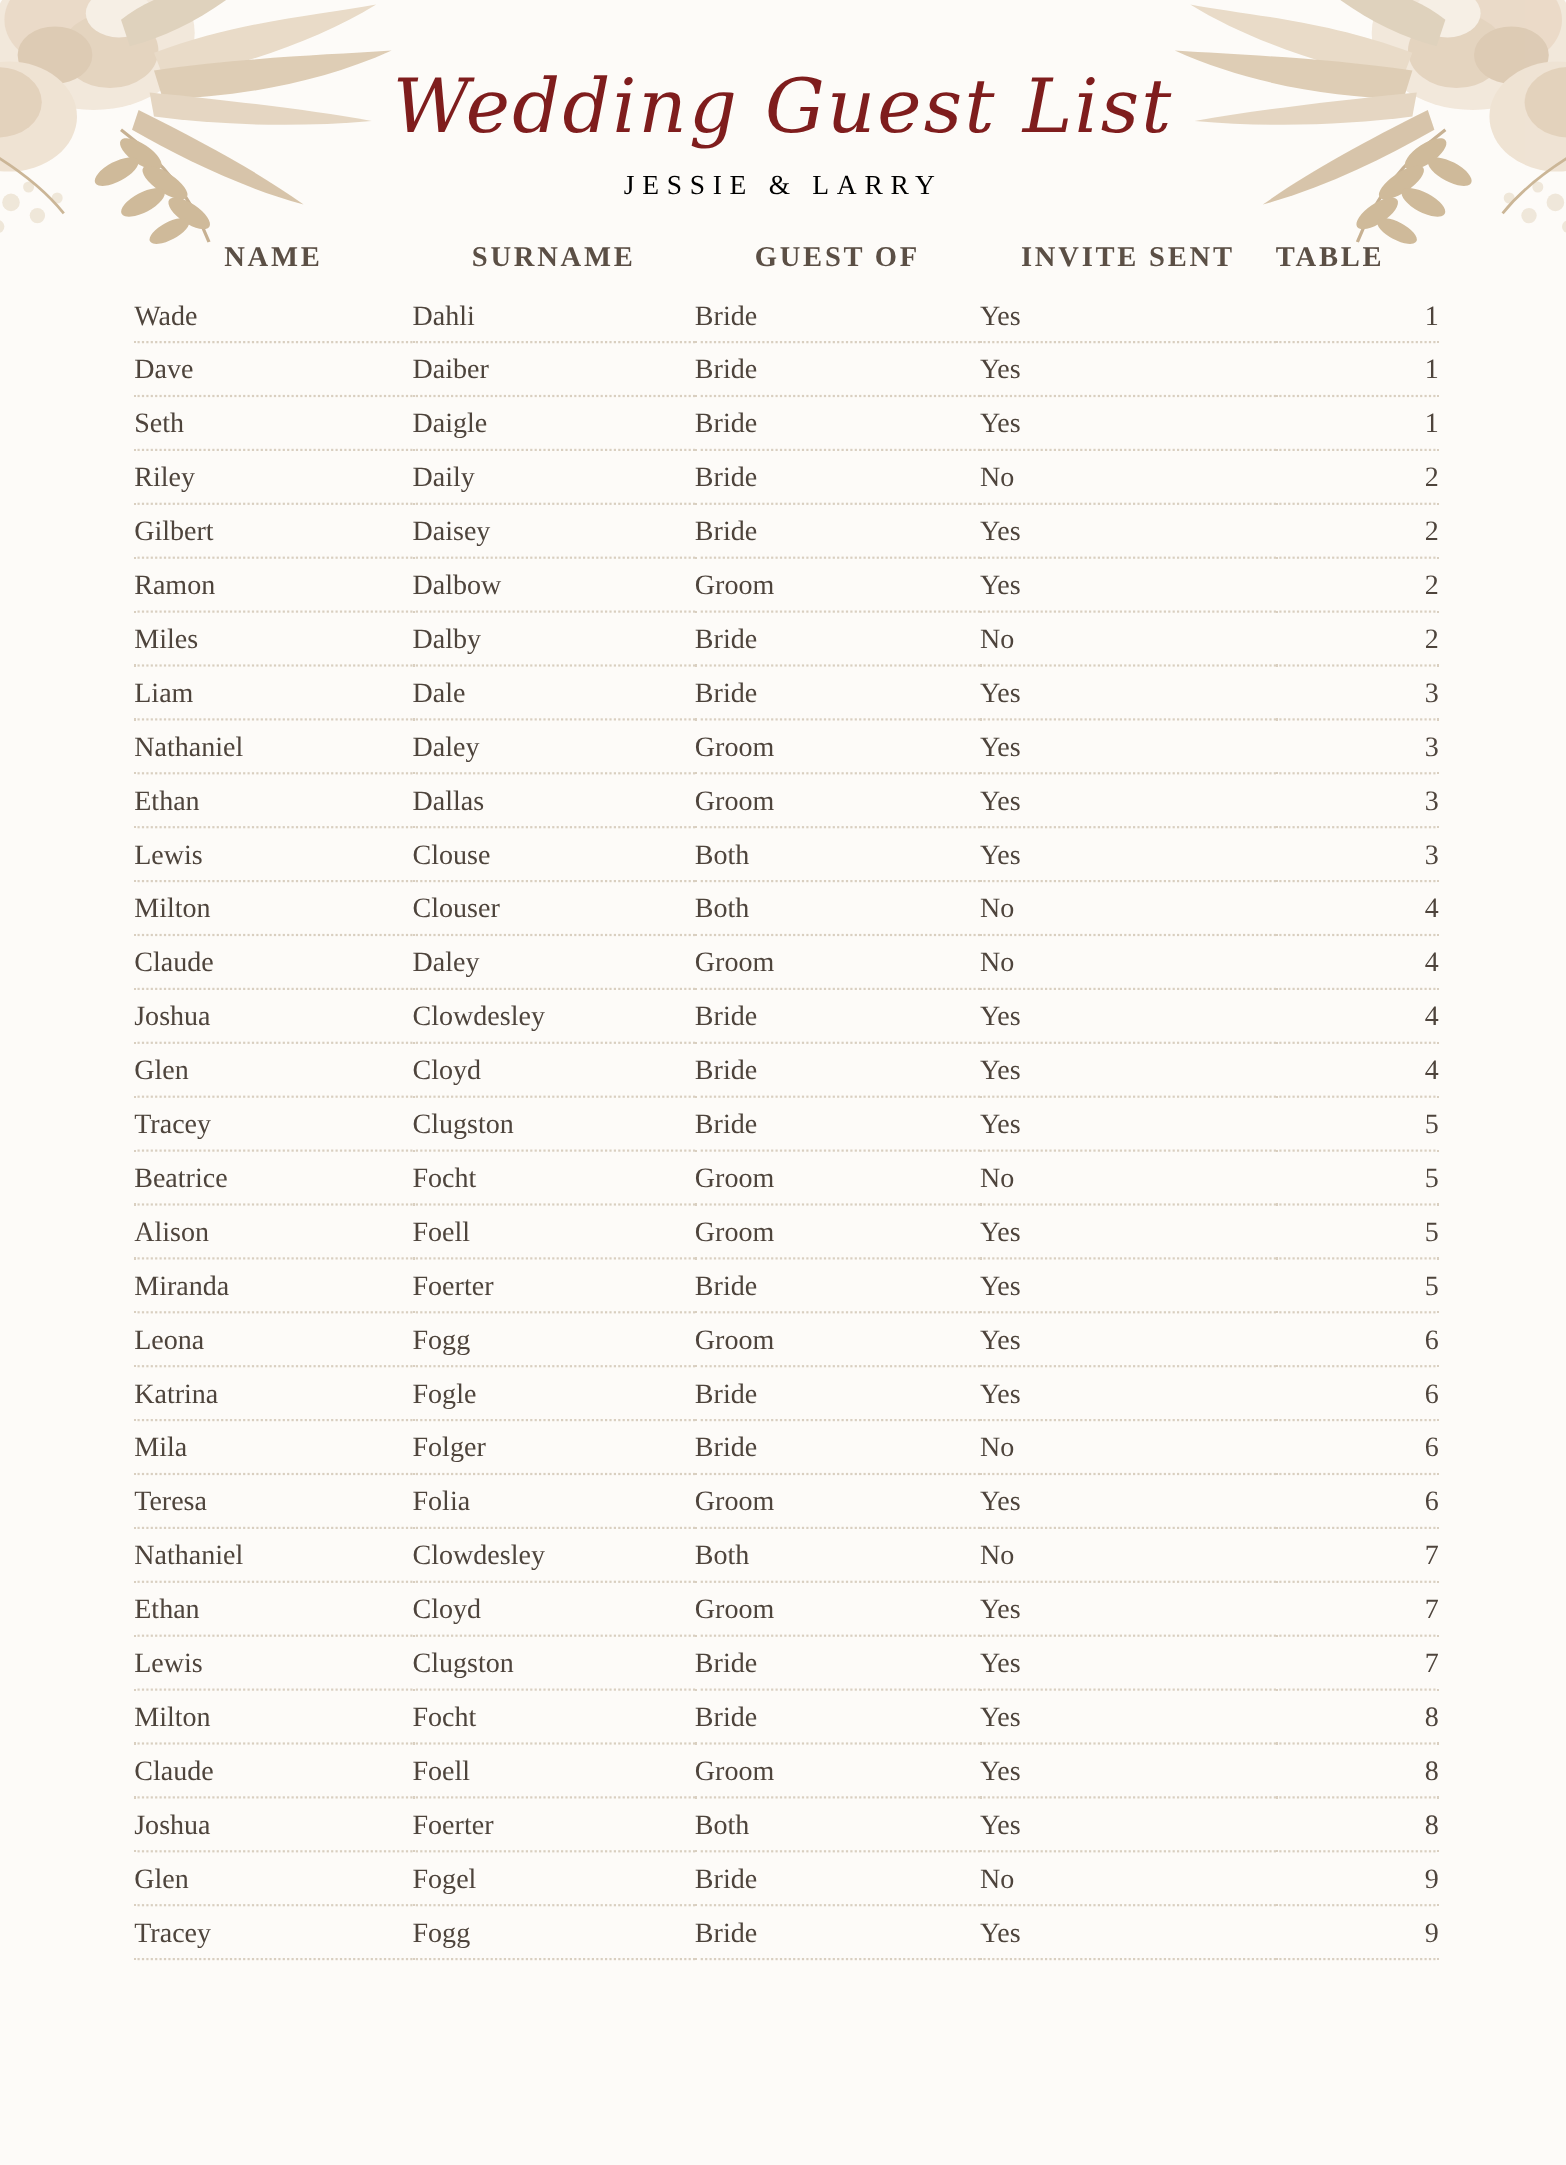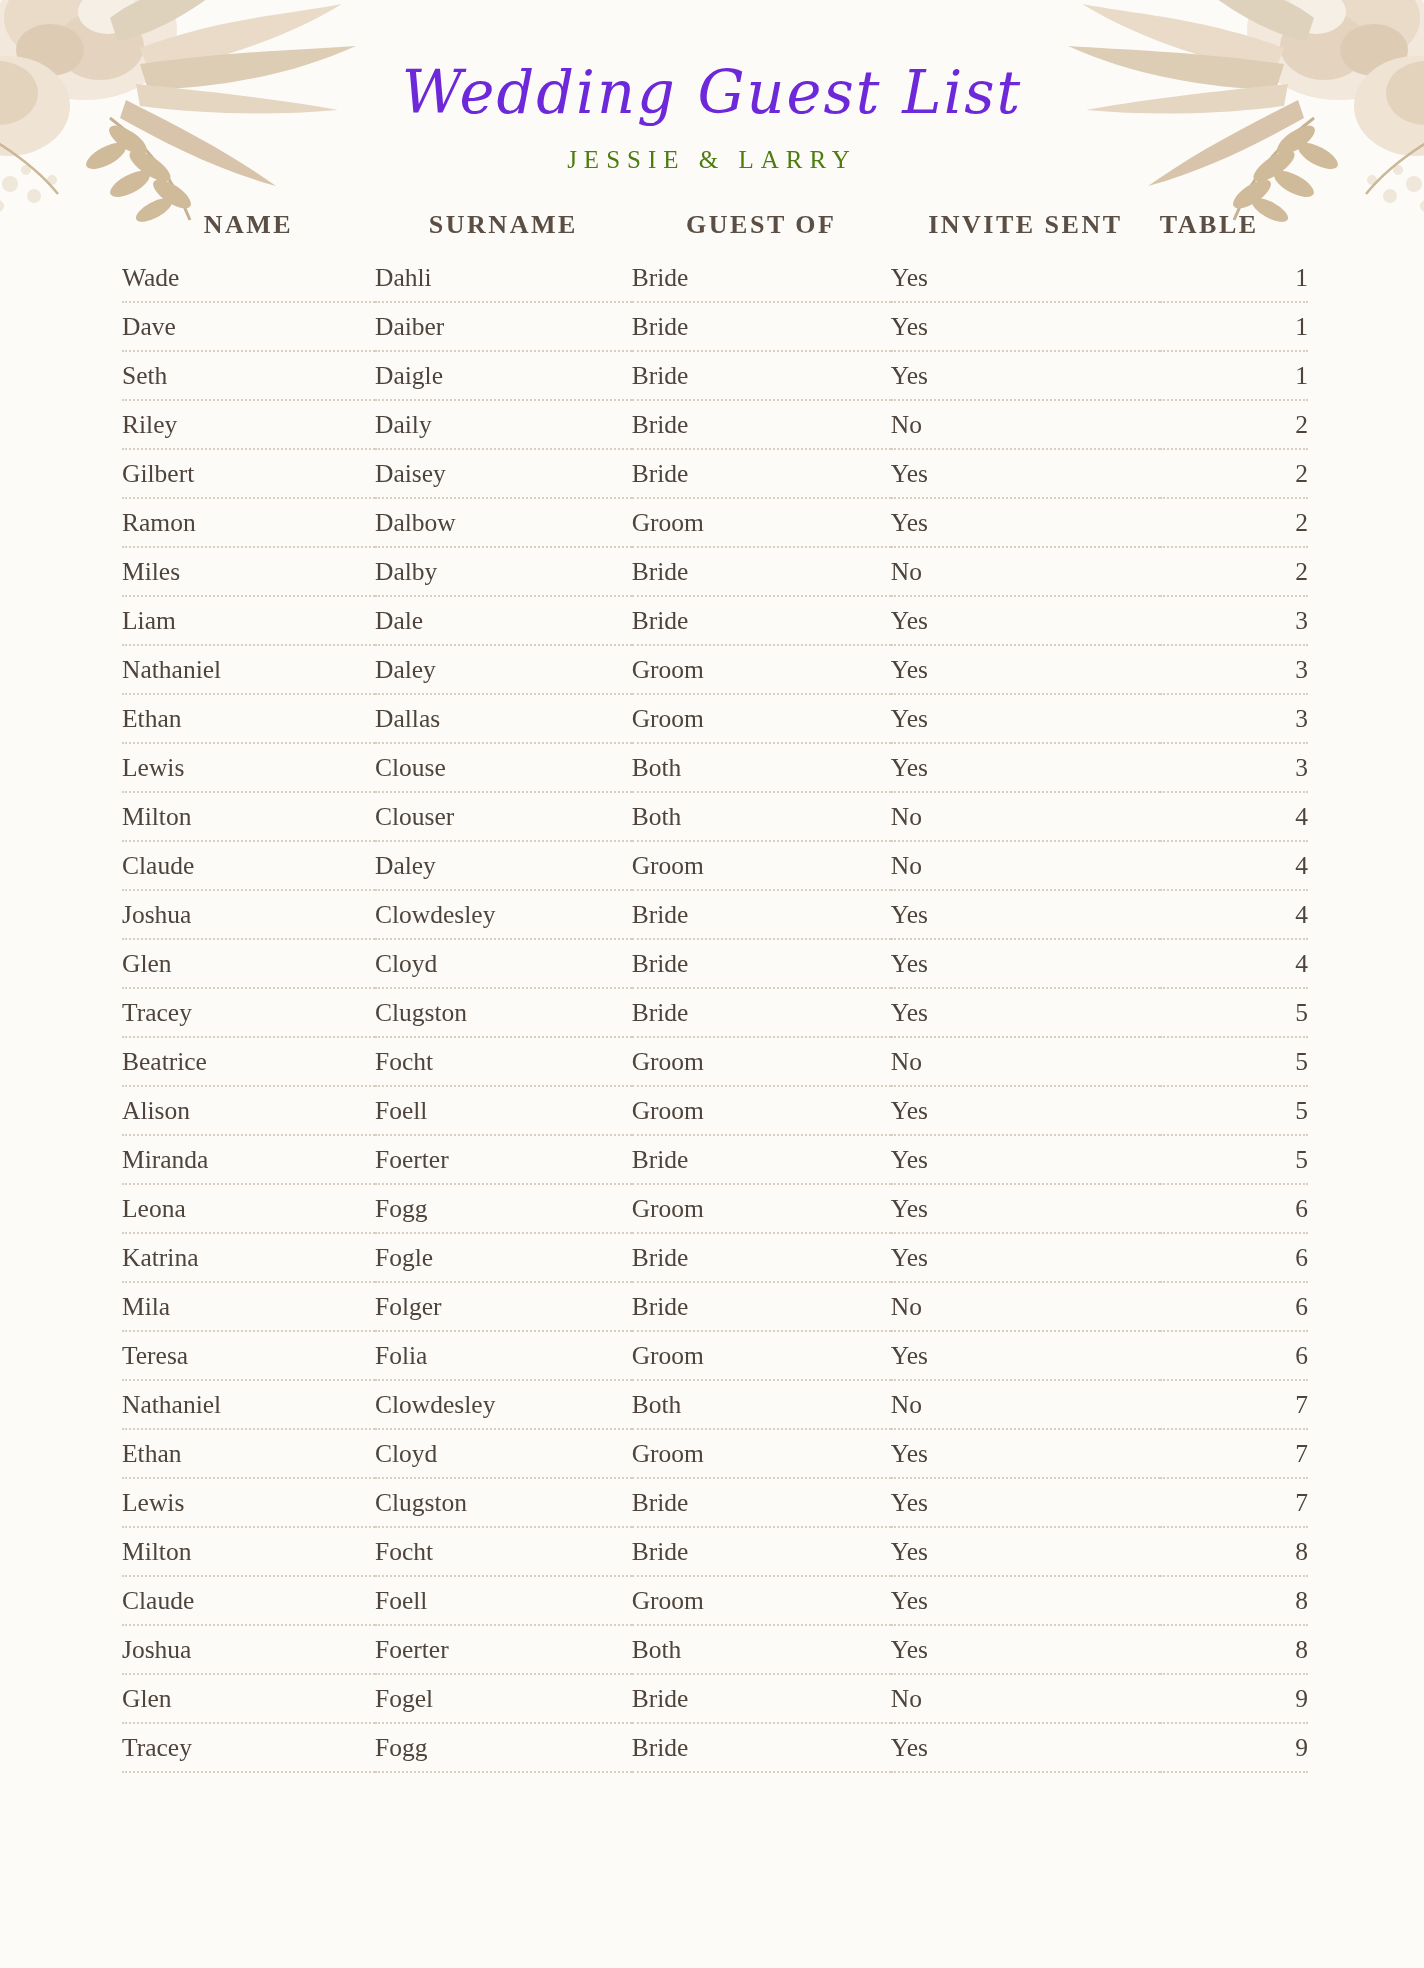--- a/index.html
+++ b/index.html
@@ -28,32 +28,32 @@
   
   .header {
     position: relative;
     text-align: center;
     padding-top: 62px;
   }
   .title {
     font-family: "DejaVu Serif", serif;
     font-style: italic;
     font-weight: 400;
-    font-size: 59px;
+    font-size: 68px;
     line-height: 1.05;
-    color: #6d28d9;
+    color: #7f1d1d;
     letter-spacing: 2px;
     white-space: nowrap;
   }
   .subtitle {
     margin-top: 22px;
     font-family: "Liberation Serif", serif;
     font-size: 25px;
     letter-spacing: 7px;
-    color: #4d7c0f;
+    color: #000000;
   }
 
   
   .table-wrap {
     position: relative;
     margin: 36px 116px 0 122px;
   }
   table {
     width: 100%;
     border-collapse: collapse;

